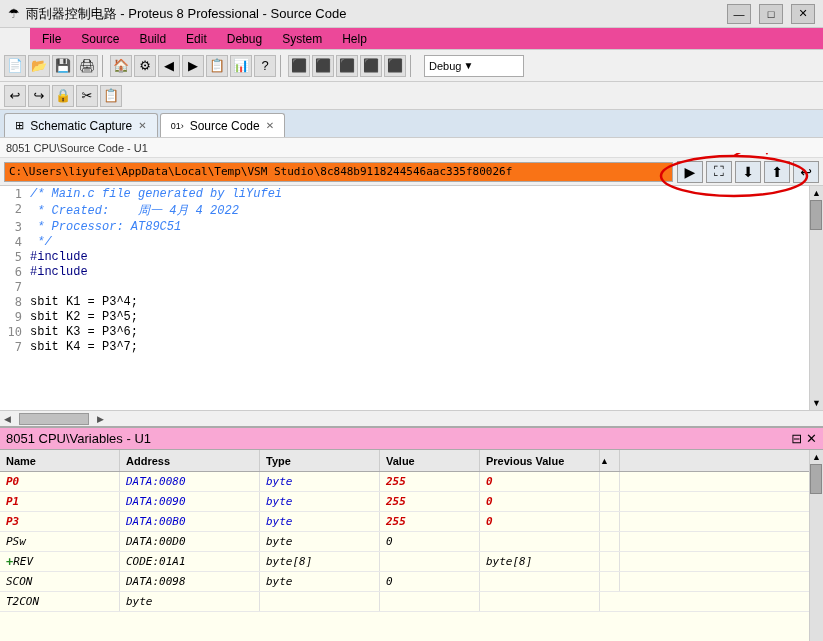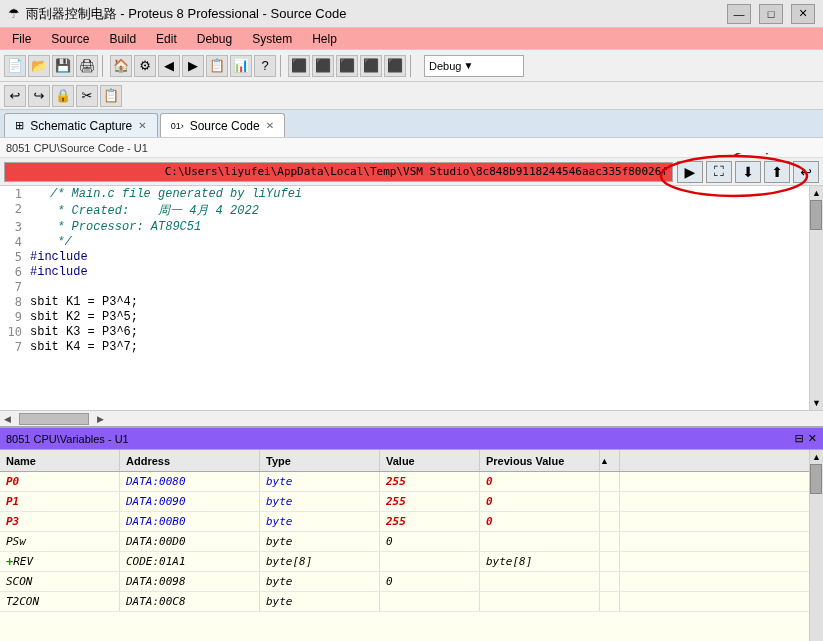--- a/index.html
+++ b/index.html
@@ -16,27 +16,28 @@
       font-size: 13px;
       color: #000;
       justify-content: space-between;
     }
     #title-bar-left { display: flex; align-items: center; gap: 6px; }
     #title-bar-right { display: flex; gap: 8px; }
     .title-btn { width: 24px; height: 20px; background: #d0d0d0; border: 1px solid #999; display: flex; align-items: center; justify-content: center; cursor: pointer; font-size: 11px; }
 
     
     #menu-bar {
-      background: #fca5a5;
+      background: #ec4899;
       height: 22px;
       display: flex;
       align-items: center;
       padding: 0 4px;
       border-bottom: 1px solid #ccc;
       gap: 4px;
+      margin-left: 30px;
     }
     .menu-item { padding: 2px 8px; font-size: 12px; cursor: pointer; }
 
     
     #toolbar1 {
       background: #f0f0f0;
       height: 32px;
       display: flex;
       align-items: center;
       padding: 0 4px;
@@ -123,25 +124,24 @@
       border-bottom: 1px solid #ccc;
       display: flex;
       align-items: center;
       padding: 0 4px;
       gap: 4px;
     }
     #path-input {
       flex: 1;
       height: 20px;
       border: 1px solid #aaa;
-      background: #ef4444;
+      background: #f97316;
       padding: 0 4px;
       font-size: 11px;
       font-family: monospace;
-      text-align: right;
     }
     .action-btn {
       width: 26px; height: 22px;
       background: #e8e8e8;
       border: 1px solid #999;
       display: flex; align-items: center; justify-content: center;
       cursor: pointer; font-size: 14px;
     }
 
     
@@ -167,21 +167,21 @@
       vertical-align: top;
       padding-top: 1px;
     }
     .code-line-content {
       font-family: 'Courier New', monospace;
       font-size: 12px;
       color: #000;
       white-space: pre;
       padding-top: 1px;
     }
-    .c-comment { color: #0f766e; font-style: italic; margin-left: 20px; }
+    .c-comment { color: #3b82f6; font-style: italic; }
     .c-directive { color: #000080; }
 
     
     #h-scrollbar {
       height: 16px;
       background: #f0f0f0;
       border-top: 1px solid #ccc;
       display: flex; align-items: center;
     }
     .h-scroll-thumb {
@@ -195,26 +195,26 @@
 
     
     #variables-panel {
       background: #fffff0;
       flex: 1;
       display: flex;
       flex-direction: column;
       min-height: 0;
     }
     #vars-header-bar {
-      background: #8b5cf6;
+      background: #f9a8d4;
       height: 22px;
       display: flex; align-items: center; justify-content: space-between;
       padding: 0 6px;
       border-bottom: 1px solid #aaa;
-      font-size: 11px;
+      font-size: 13px;
     }
     #vars-header-icons { display: flex; gap: 4px; }
     #vars-table-header {
       background: #e8e8e8;
       display: grid;
       grid-template-columns: 120px 140px 120px 100px 120px 20px;
       border-bottom: 1px solid #aaa;
       height: 22px;
     }
     .vars-col-header {
@@ -521,21 +521,20 @@
     <div class="vars-cell ">byte</div>
     <div class="vars-cell ">0</div>
     <div class="vars-cell "></div>
     <div class="vars-cell"></div>
   </div>
             <div class="vars-row">
     <div class="vars-cell">
 
       <span class="">T2CON</span>
     </div>
-    <div class="vars-cell ">DATA:00C8</div>
     <div class="vars-cell ">byte</div>
     <div class="vars-cell "></div>
     <div class="vars-cell "></div>
     <div class="vars-cell"></div>
   </div>
           </div>
       </div>
       <div class="v-scrollbar">
         <div class="v-scroll-arrow">▲</div>
         <div class="v-scroll-track">

